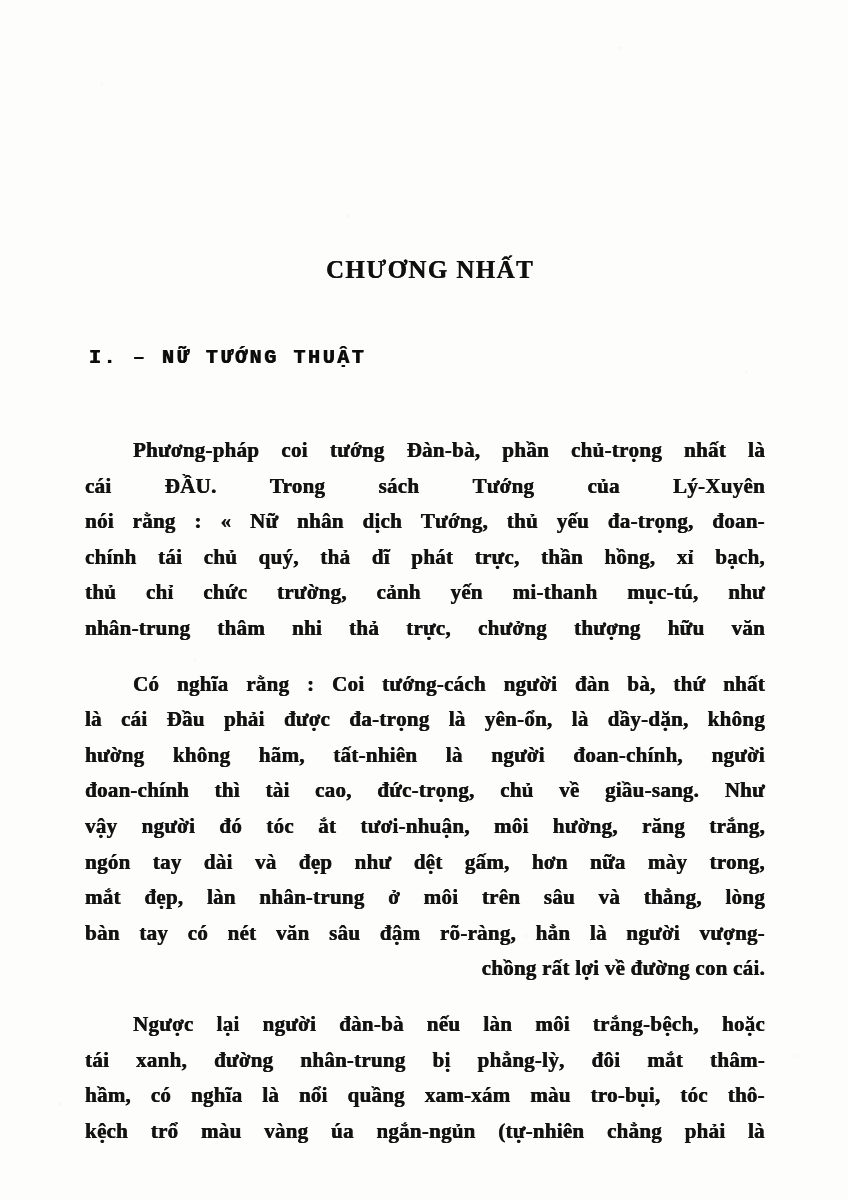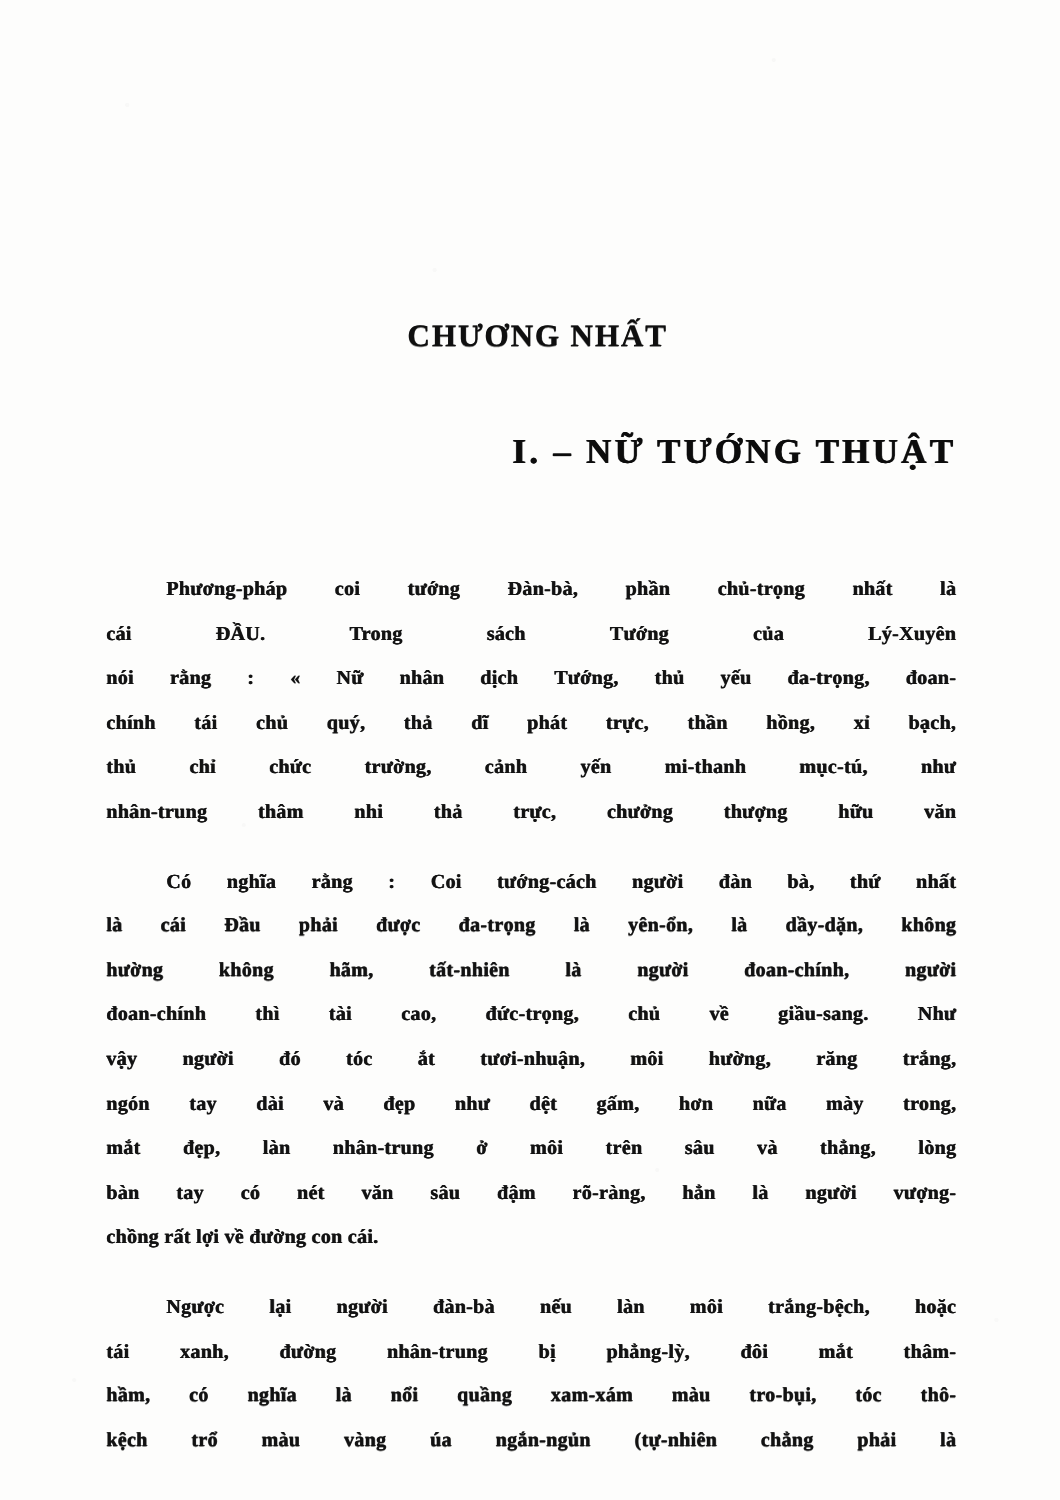--- a/index.html
+++ b/index.html
@@ -42,46 +42,47 @@
     letter-spacing: 1.4px;
     color: #0d0d0d;
     text-align: center;
     margin: 0;
     padding-left: 10px;
     padding-top: 16px;
     text-shadow: 0.4px 0 0 rgba(0,0,0,0.65), 0 0.4px 0 rgba(0,0,0,0.45);
   }
 
   .section-title {
-    font-family: Liberation Serif, serif;
+    font-family: Liberation Mono, monospace;
     font-weight: bold;
-    font-size: 28px;
+    font-size: 20px;
     letter-spacing: 2.6px;
     color: #0a0a0a;
-    text-align: right;
+    text-align: left;
     margin: 0;
     padding-top: 62px;
     padding-left: 4px;
     text-shadow: 0.5px 0 0 rgba(0,0,0,0.8), -0.4px 0 0 rgba(0,0,0,0.5), 0 0.4px 0 rgba(0,0,0,0.55);
   }
 
   .body-text {
     margin: 0;
     padding-top: 64px;
   }
 
   .para {
-    margin: 12px 0 20px 0;
+    margin: 0 0 20px 0;
     font-family: "Liberation Serif", "DejaVu Serif", serif;
     font-weight: bold;
-    font-size: 16px;
+    font-size: 21px;
     line-height: 35.6px;
     color: #101010;
     letter-spacing: 0.25px;
     text-shadow: 0.45px 0 0 rgba(0,0,0,0.7), -0.3px 0 0 rgba(0,0,0,0.35), 0 0.35px 0 rgba(0,0,0,0.45);
+    text-align: right;
   }
 
   .para .line {
     display: block;
     white-space: nowrap;
   }
 
   .para .line.justified {
     display: flex;
     justify-content: space-between;

